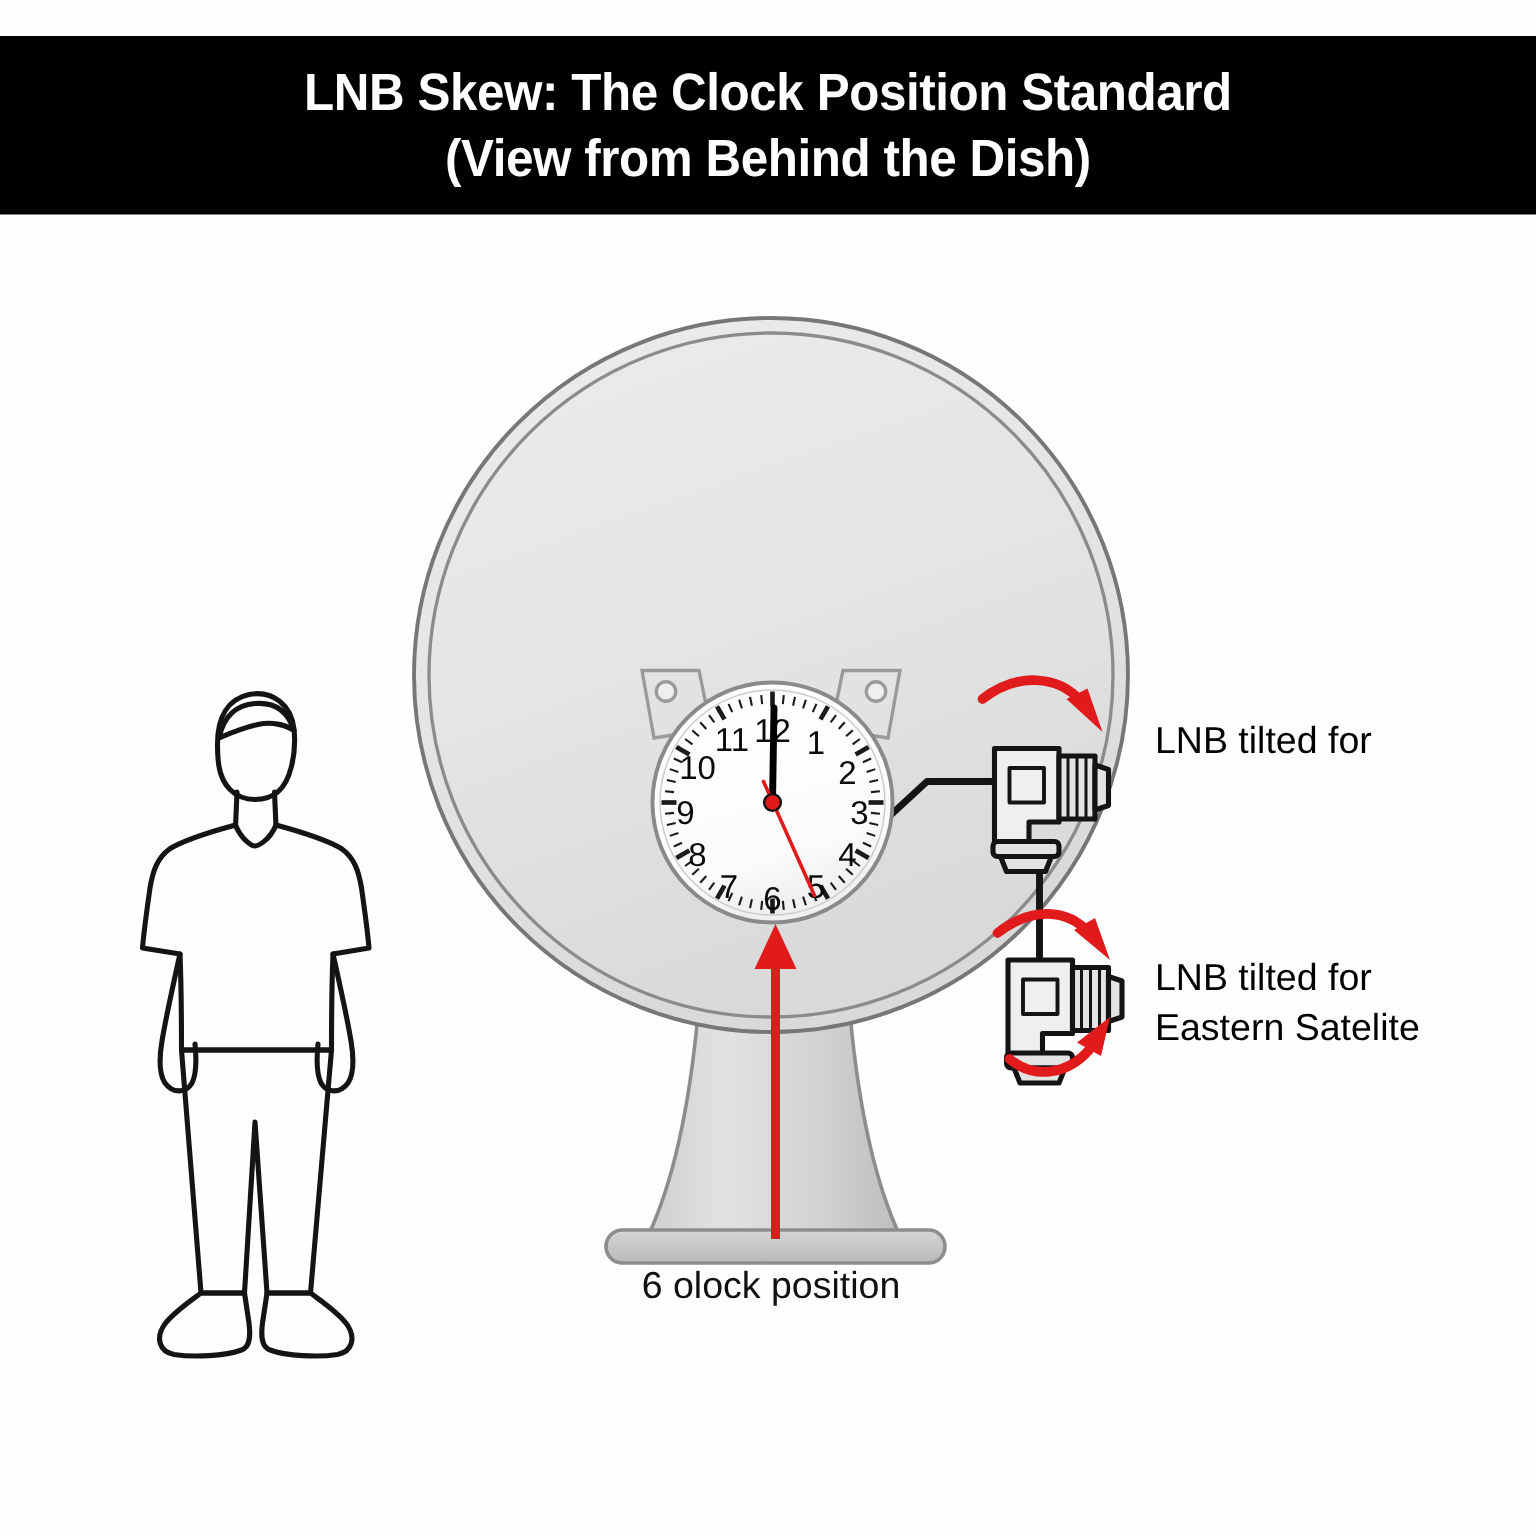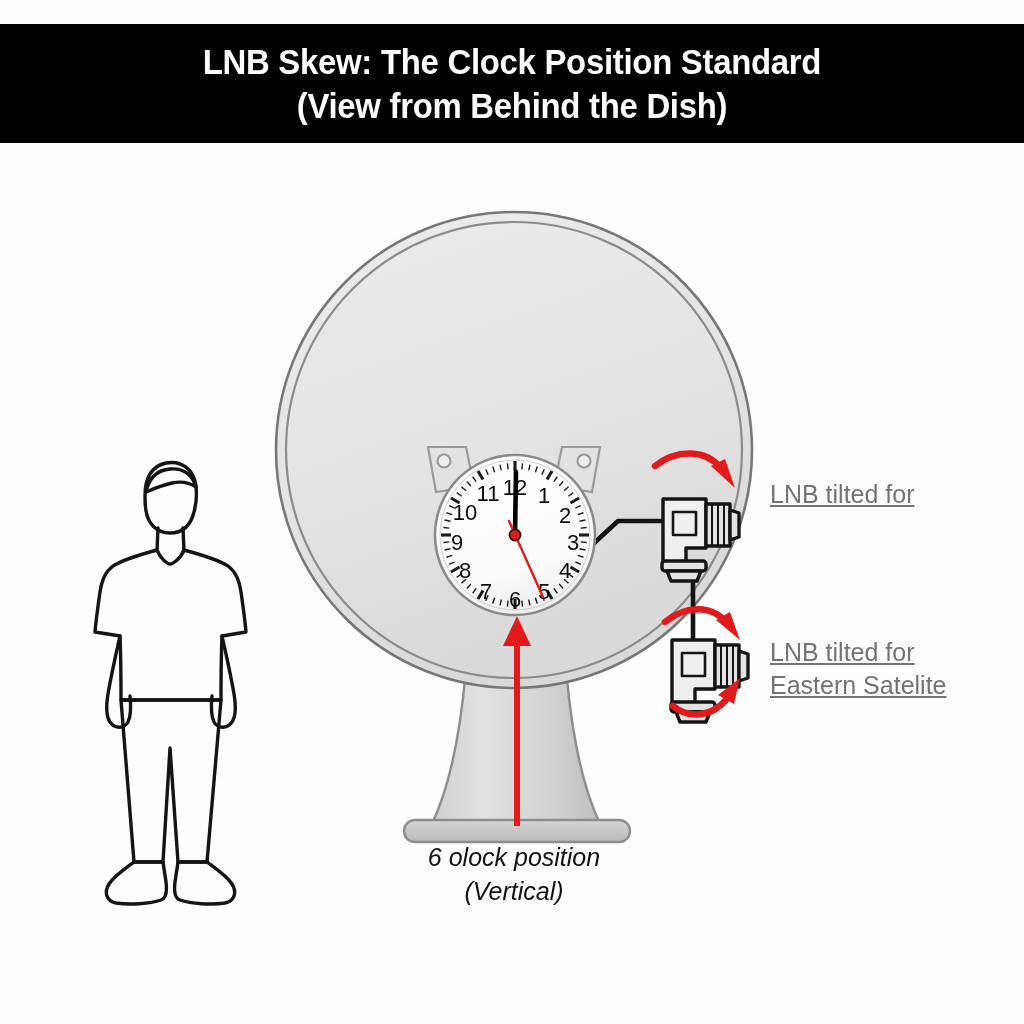--- a/index.html
+++ b/index.html
@@ -50,39 +50,38 @@
     position: absolute;
     left: 0;
     top: 0;
     width: 1024px;
     height: 1024px;
   }
   .lbl {
     position: absolute;
     font-family: "Liberation Sans", sans-serif;
     font-size: 25px;
-    color: #737373;
+    color: #000000;
     line-height: 33px;
     white-space: nowrap;
-    text-decoration: underline;
   }
   #label-east  { left: 770px; top: 478px; }
   #label-west  { left: 770px; top: 636px; }
   #caption-bottom {
     position: absolute;
     left: 0;
     top: 840px;
     width: 1024px;
     text-align: center;
     font-family: "Liberation Sans", sans-serif;
     font-size: 25px;
     line-height: 34px;
     color: #111111;
   }
-  #caption-bottom .cap-inner { display: inline-block; transform: translateX(2px); font-style: italic; }
+  #caption-bottom .cap-inner { display: inline-block; transform: translateX(2px); }
 </style>
 </head>
 <body>
 
 <div id="canvas">
 
   <div class="title-banner">
     <div class="title-line">LNB Skew: The Clock Position Standard</div>
     <div class="title-line">(View from Behind the Dish)</div>
   </div>
@@ -317,17 +316,16 @@
   </div>
 
   <div class="lbl" id="label-west">
     <div>LNB tilted for</div>
     <div>Eastern Satelite</div>
   </div>
 
   <div id="caption-bottom">
     <div class="cap-inner">
       <div>6 olock position</div>
-      <div>(Vertical)</div>
     </div>
   </div>
 
 </div>
 
 </body></html>

